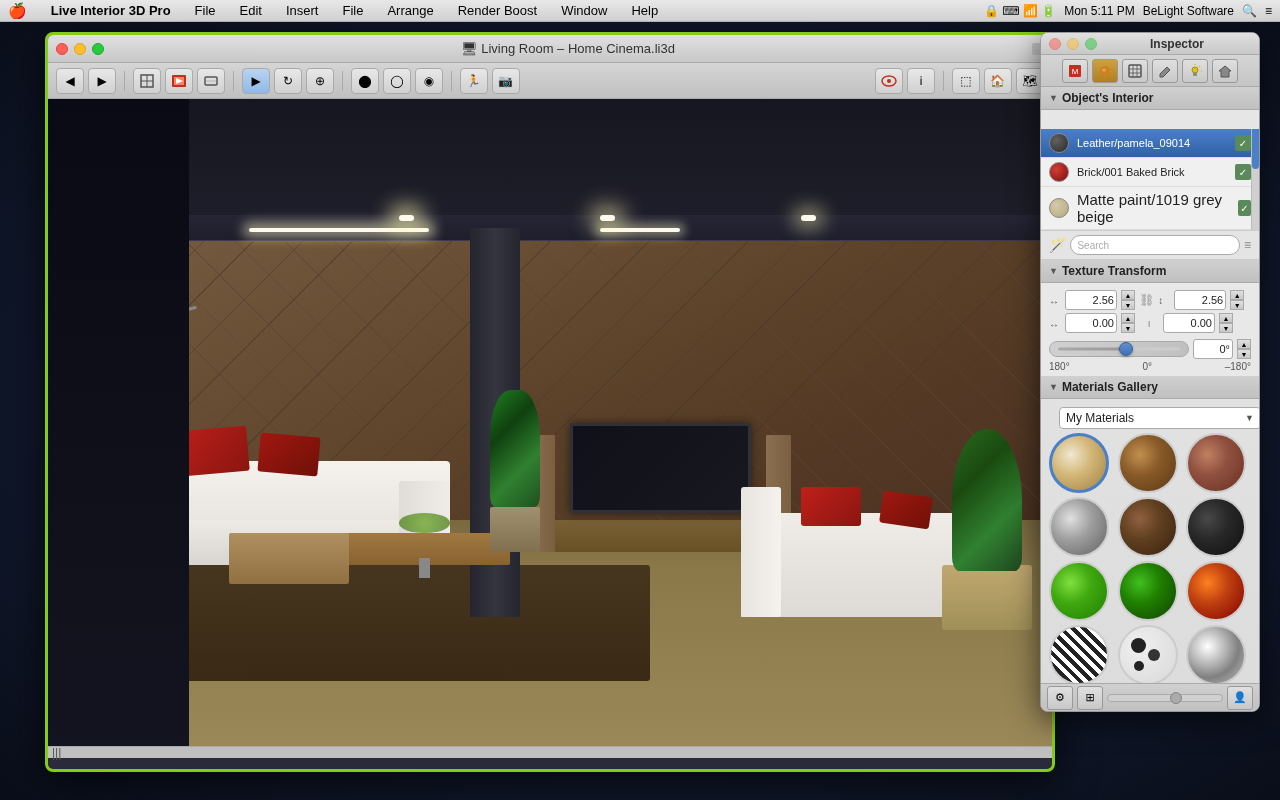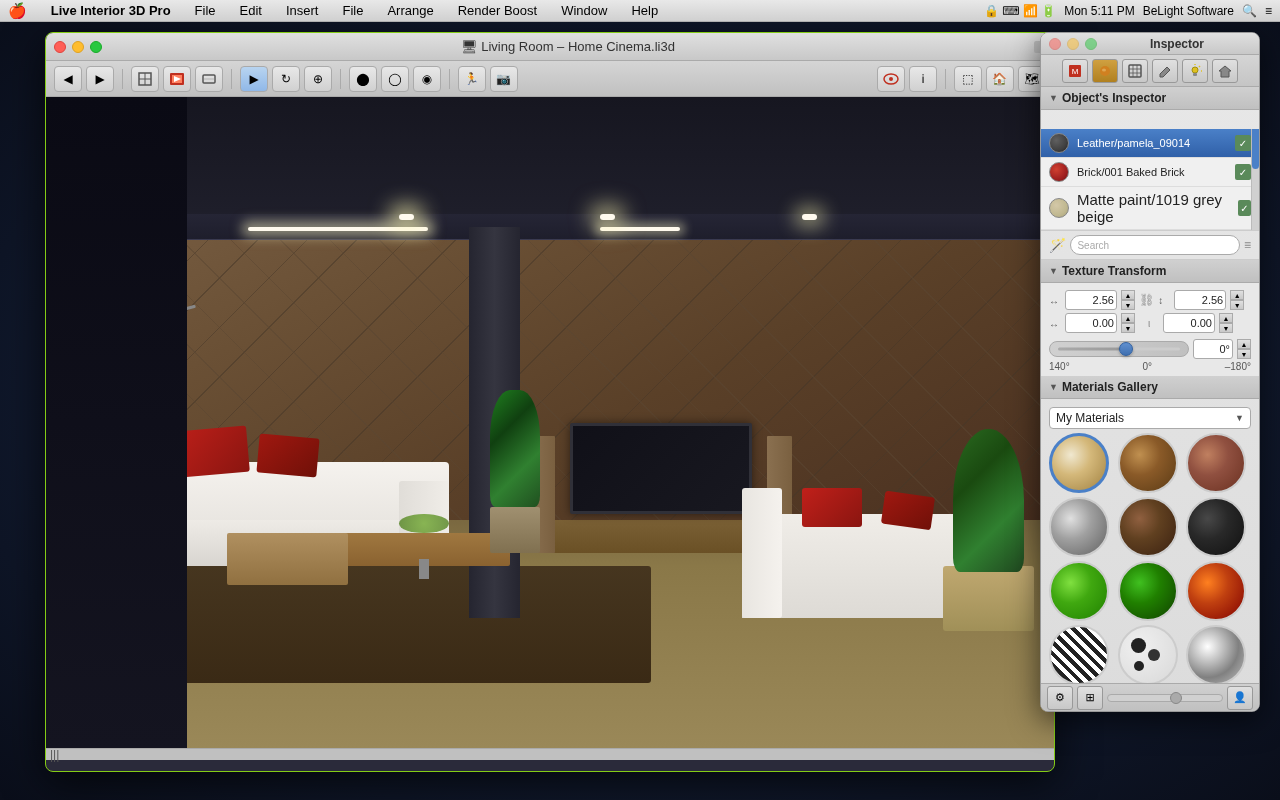--- a/index.html
+++ b/index.html
@@ -56,21 +56,21 @@
     .viewport-window {
       width: 1010px;
       height: 740px;
       position: absolute;
       top: 10px;
       left: 45px;
       background: #2a2a3a;
       border-radius: 8px;
       box-shadow: 0 10px 40px rgba(0,0,0,0.7);
       overflow: hidden;
-      border: 1px solid #84cc16;
+      border: 3px solid #84cc16;
     }
 
     .window-titlebar {
       height: 28px;
       background: linear-gradient(to bottom, #e0e0e0, #c8c8c8);
       display: flex;
       align-items: center;
       padding: 0 8px;
       gap: 6px;
       border-bottom: 1px solid #aaa;
@@ -375,21 +375,21 @@
       height: 22px;
       background: white;
       border: 1px solid #aaa;
       border-radius: 4px;
       display: flex;
       align-items: center;
       padding: 0 6px;
       font-size: 12px;
       color: #222;
       cursor: pointer;
-      margin: 4px 0;
+      margin: 4px 10px;
       position: relative;
     }
     .gallery-dropdown-arrow {
       margin-left: auto;
       font-size: 9px;
       color: #555;
     }
 
     
     .gallery-grid {
@@ -726,21 +726,21 @@
         <svg width="14" height="14" viewBox="0 0 14 14" fill="none">
           <path d="M7 2 L13 7 L11 7 L11 13 L3 13 L3 7 L1 7 Z" fill="#888" stroke="#555" stroke-width="1"></path>
         </svg>
       </div>
     </div>
 
     <div class="inspector-content">
 
       <div class="section-header">
         <span class="section-arrow">▼</span>
-        <span>Object's Inspector</span>
+        <span>Object's Interior</span>
       </div>
 
       <div class="materials-list" style="position:relative;margin-top:19px;">
 
         <div style="position:absolute;right:0;top:0;width:8px;height:100%;background:#d0d0d0;border-left:1px solid #bbb;">
           <div style="position:absolute;top:0;width:100%;height:40%;background:#4a80c8;border-radius:0 0 4px 4px;"></div>
         </div>
 
         <div class="material-item selected">
           <div class="material-swatch" style="background:radial-gradient(circle at 35% 35%, #606060 0%, #404040 60%, #202020 100%);border:1px solid #888;"></div>
@@ -825,21 +825,21 @@
             </div>
             <div class="transform-input" style="width:40px;">
               <span class="transform-input-text">0°</span>
             </div>
             <div class="stepper">
               <div class="stepper-btn">▲</div>
               <div class="stepper-btn">▼</div>
             </div>
           </div>
           <div class="rotation-labels">
-            <span>140°</span>
+            <span>180°</span>
             <span>0°</span>
             <span>–180°</span>
           </div>
         </div>
       </div>
 
       <div class="section-header">
         <span class="section-arrow">▼</span>
         <span>Materials Gallery</span>
       </div>

